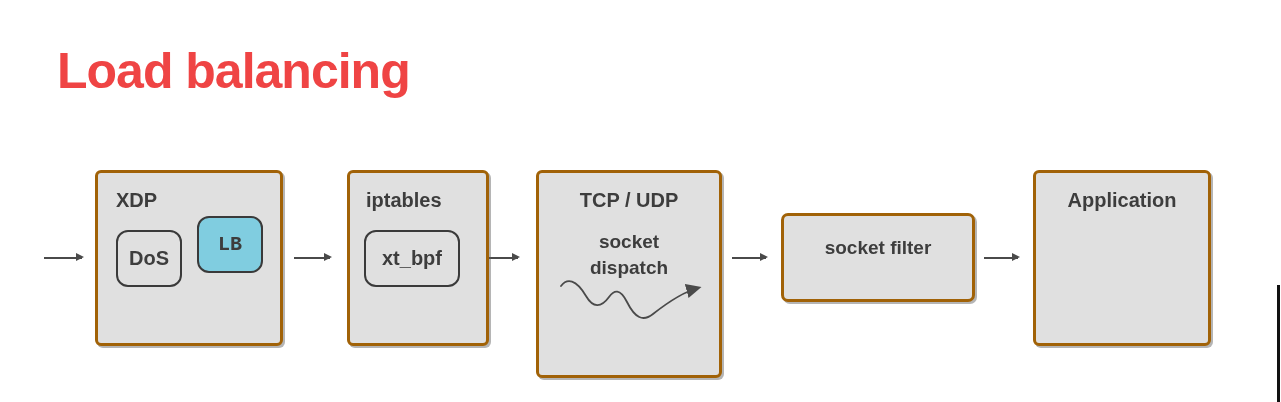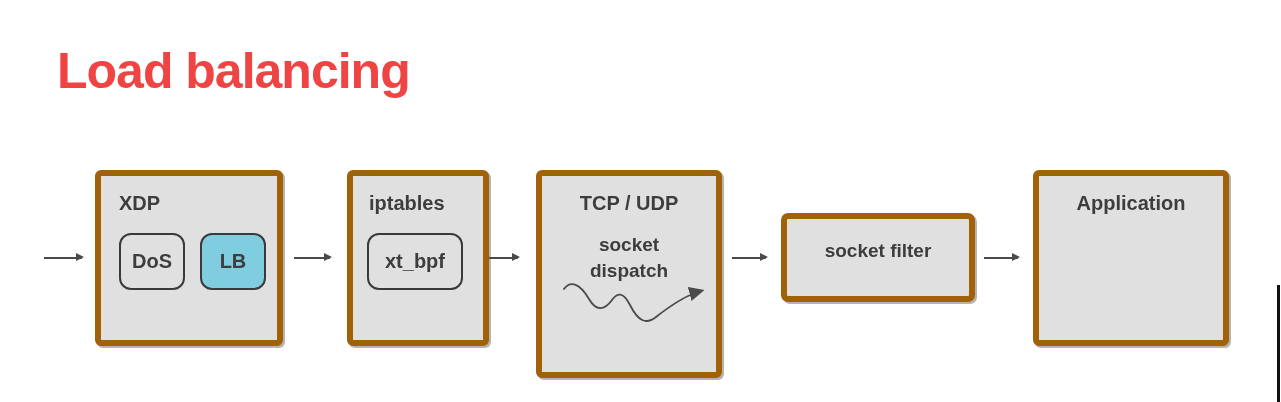--- a/index.html
+++ b/index.html
@@ -22,21 +22,21 @@
     top: 42px;
     font-size: 50px;
     font-weight: 700;
     letter-spacing: -1px;
     color: #ef4444;
     white-space: nowrap;
   }
   .node {
     position: absolute;
     background: #e0e0e0;
-    border: 6px solid #a16207;
+    border: 3px solid #a16207;
     border-radius: 6px;
     box-sizing: border-box;
     box-shadow: 2px 2px 0 rgba(90,90,90,0.45);
   }
   .node-label {
     position: absolute;
     font-size: 20px;
     font-weight: 700;
     color: #3d3d3d;
     white-space: nowrap;
@@ -125,21 +125,21 @@
   <div class="flow-arrow a2"></div>
   <div class="flow-arrow a3"></div>
   <div class="flow-arrow a4"></div>
   <div class="flow-arrow a5"></div>
 
   <div class="node" style="left:95px; top:170px; width:188px; height:176px;">
     <div class="node-label label-topleft">XDP</div>
     <div class="inner-box" style="left:18px; top:57px; width:66px; height:57px;">
       <span>DoS</span>
     </div>
-    <div class="inner-box highlight" style="left:99px; top:57px; width:66px; height:57px;">
+    <div class="inner-box highlight" style="left:99px; top:43px; width:66px; height:57px;font-family:Liberation Mono, monospace;">
       <span>LB</span>
     </div>
   </div>
 
   <div class="node" style="left:347px; top:170px; width:142px; height:176px;">
     <div class="node-label label-topleft" style="left:16px;">iptables</div>
     <div class="inner-box" style="left:14px; top:57px; width:96px; height:57px;">
       <span>xt_bpf</span>
     </div>
   </div>
@@ -158,19 +158,19 @@
       <path d="M4,9 C10,1 19,2 29,19 C36,31 44,31 52,20 C57,13 63,11 70,25 C78,41 86,45 96,37 C110,26 126,15 141,11" fill="none" stroke="#4a4a4a" stroke-width="1.8" stroke-linecap="round" marker-end="url(#ah)"></path>
     </svg>
   </div>
 
   <div class="node" style="left:781px; top:213px; width:194px; height:89px; border-radius:7px;">
     <div class="two-line">
       <div>socket filter</div>
     </div>
   </div>
 
-  <div class="node" style="left:1033px; top:170px; width:196px; height:176px;padding-left:44px;">
+  <div class="node" style="left:1033px; top:170px; width:178px; height:176px;padding-left:44px;">
     <div class="node-label label-topcenter">Application</div>
   </div>
 
   <div class="edge-line"></div>
 
 </div>
 
 </body></html>

